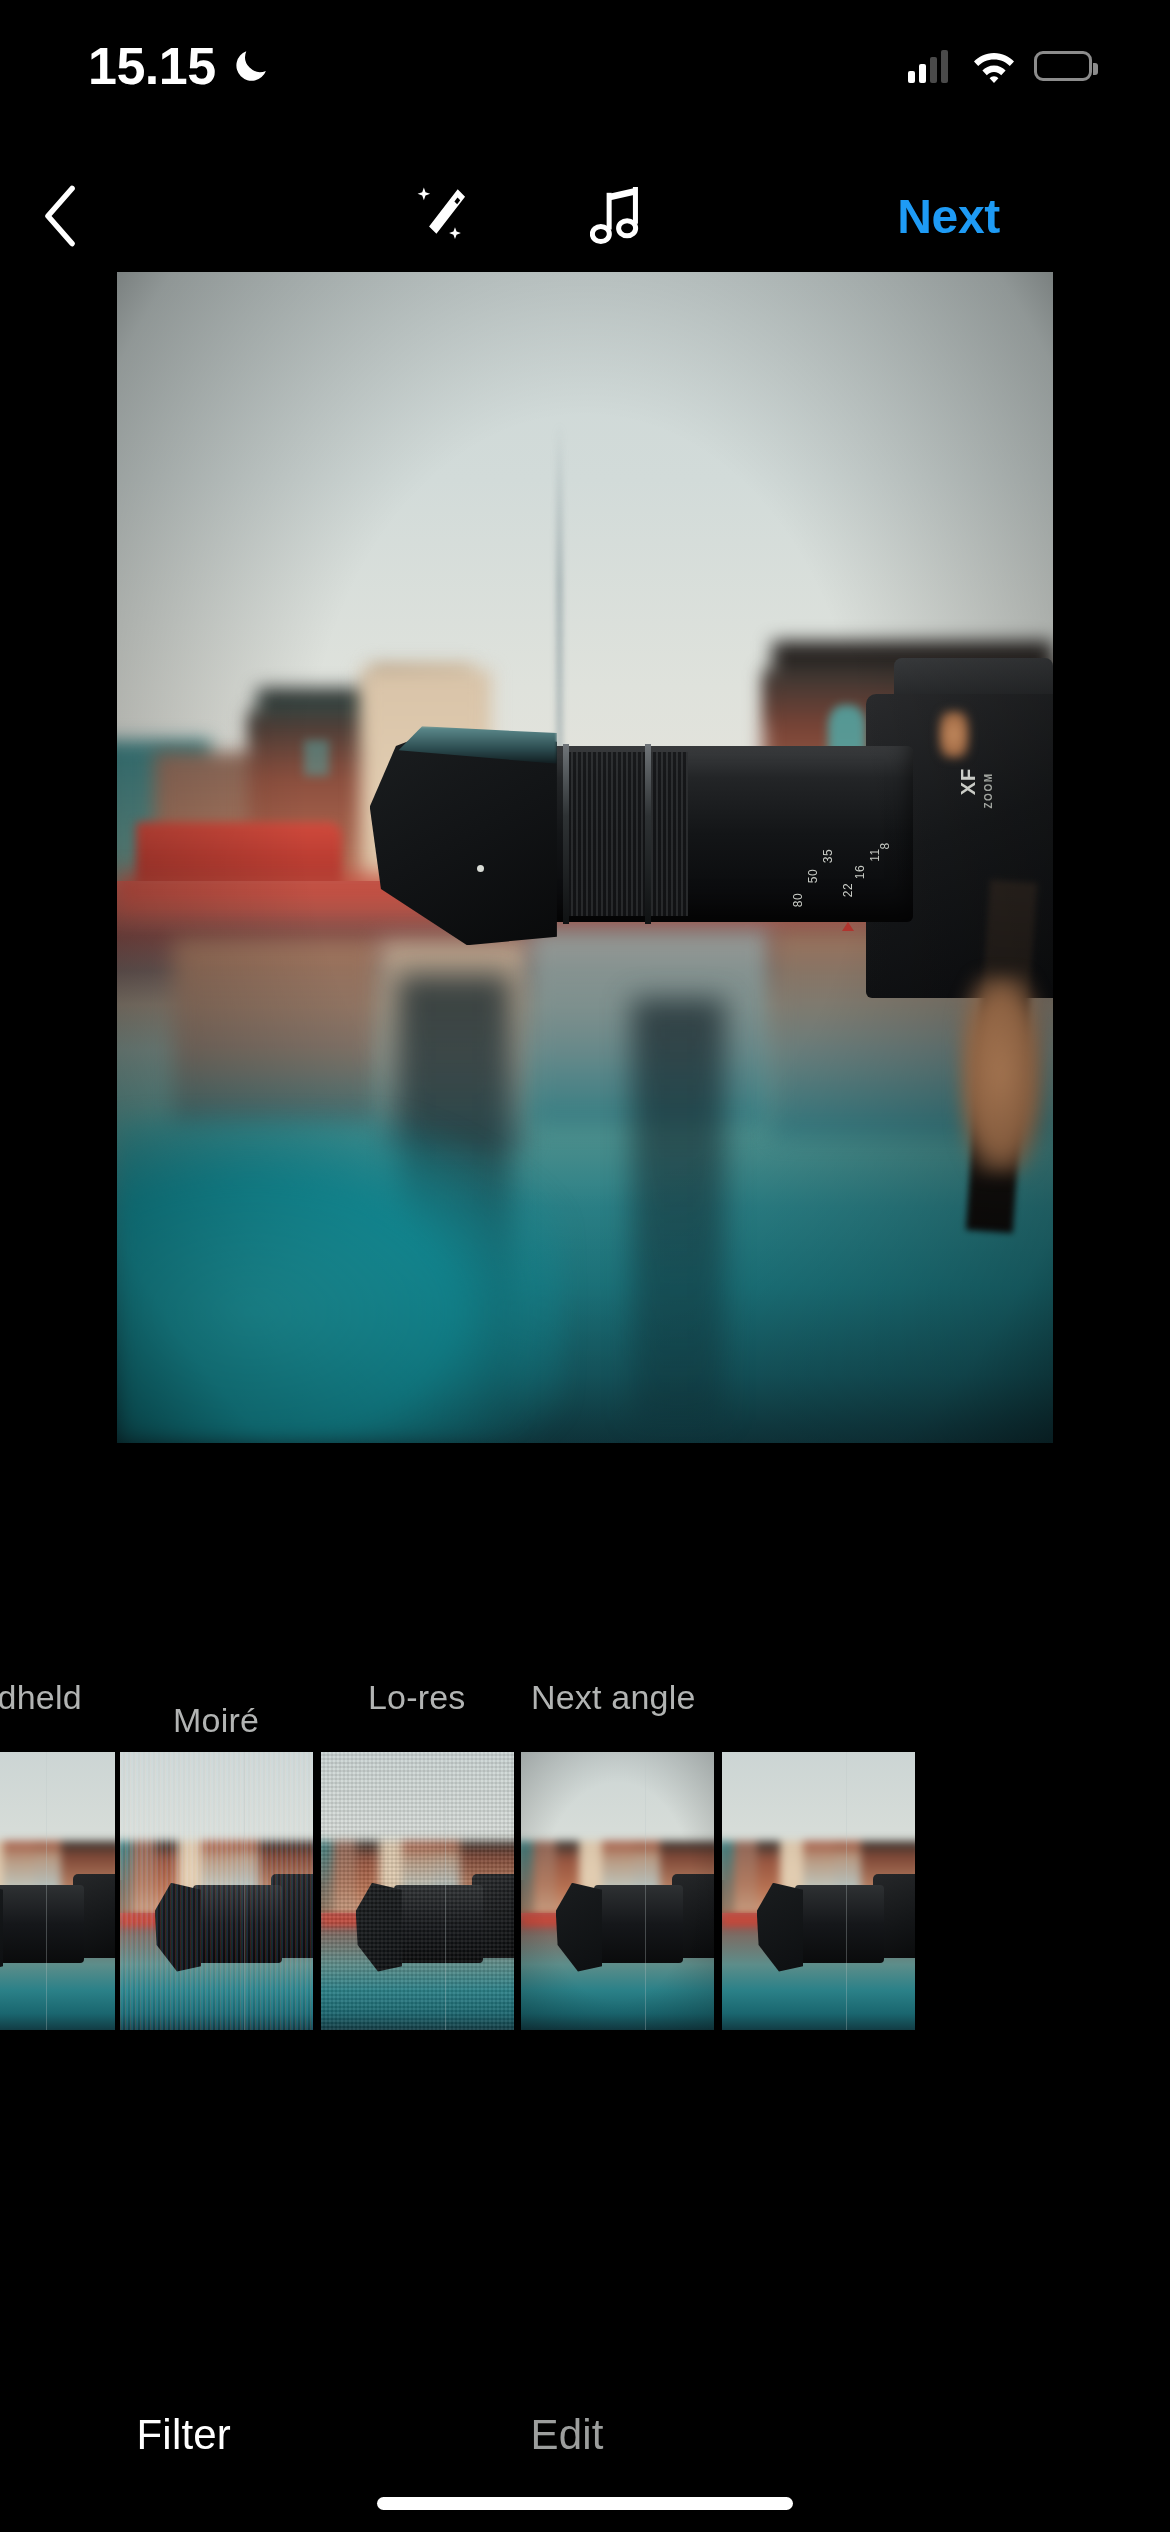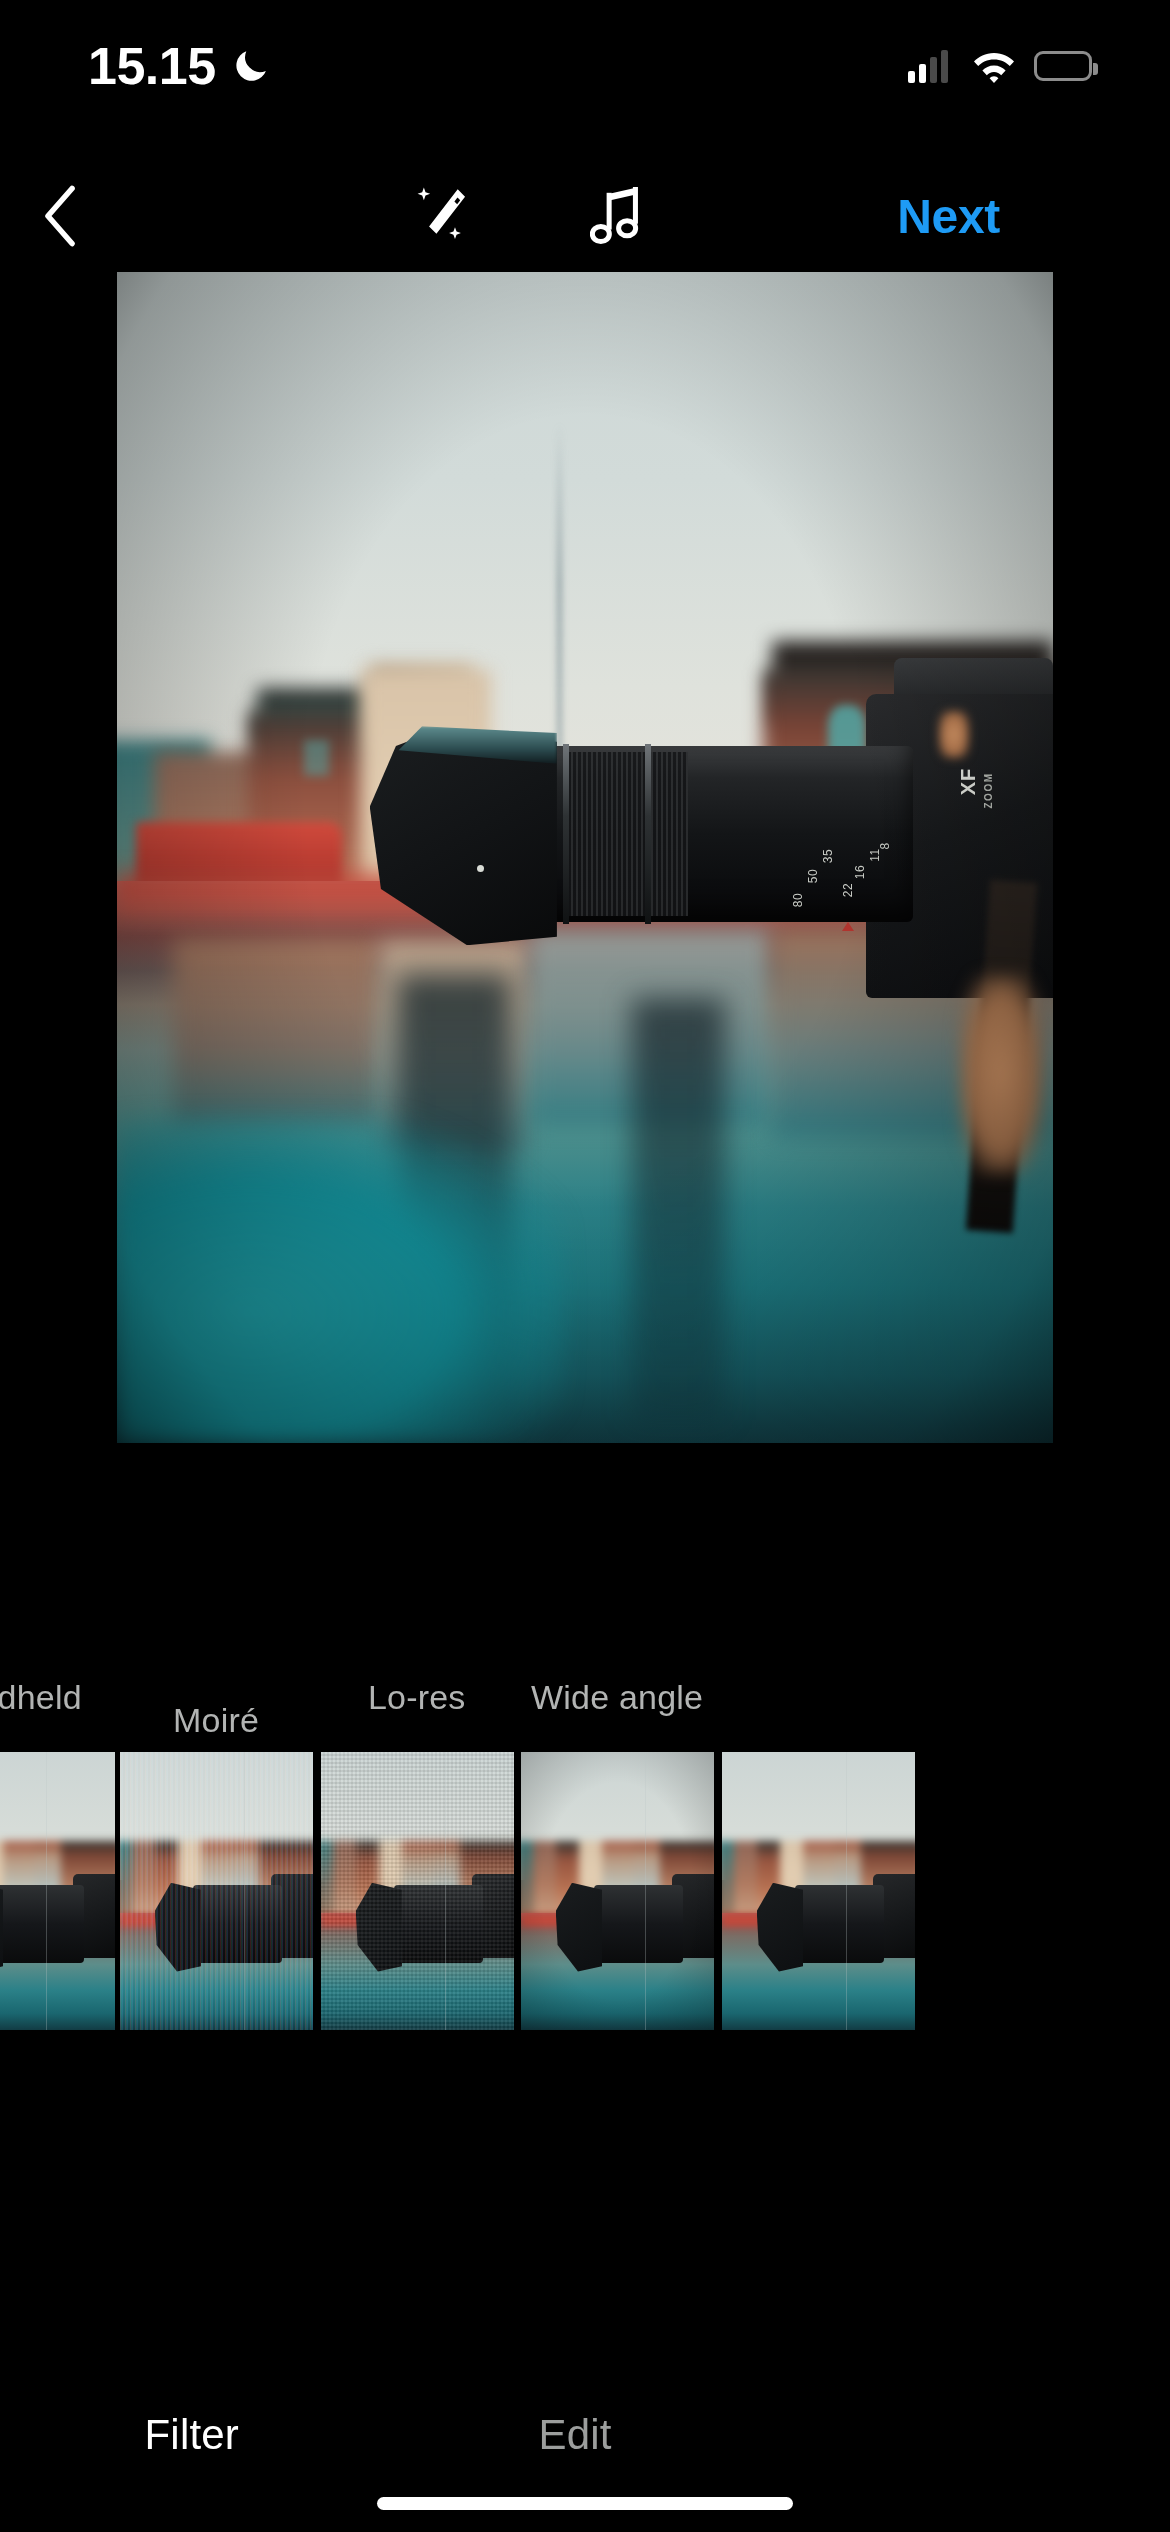--- a/index.html
+++ b/index.html
@@ -337,21 +337,21 @@
     position: absolute; inset: 0;
     background: radial-gradient(ellipse at 50% 50%, rgba(0,0,0,0) 55%, rgba(0,0,0,.22) 100%);
   }
   .t-line {
     position: absolute; top: 0; bottom: 0; width: 1px;
     background: rgba(190,200,200,.30);
   }
 
   
   .bottom-tabs {
-    position: absolute; left: 12px; top: 2400px; width: 1012px; height: 70px;
+    position: absolute; left: 4px; top: 2400px; width: 1012px; height: 70px;
     display: flex; align-items: center;
   }
   .tab {
     position: absolute; top: 0; height: 70px;
     display: flex; align-items: center; justify-content: center;
     font-size: 42px; letter-spacing: .2px;
   }
   .tab.active { color: #ffffff; font-weight: 500; }
   .tab.inactive { color: #9c9e9d; font-weight: 400; margin-left: 20px; }
 
@@ -504,21 +504,21 @@
 
     <div class="vignette"></div>
   </div>
 </div>
 
 <div class="filter-strip">
   <div class="filter-labels" id="filter-labels">
       <div class="filter-label" style="left: -21.5px; transform: translateX(0%);">ndheld</div>
       <div class="filter-label" style="left: 173px; transform: translateX(0%); margin-top: 23px;">Moiré</div>
       <div class="filter-label" style="left: 368px; transform: translateX(0%);">Lo-res</div>
-      <div class="filter-label" style="left: 531px; transform: translateX(0%);">Wide angle</div>
+      <div class="filter-label" style="left: 531px; transform: translateX(0%);">Next angle</div>
     </div>
   <div class="filter-thumbs" id="filter-thumbs">
       <div class="filter-thumb" style="left: -78px; width: 193px;">
         <div class="thumb-inner">
           <div class="t-sky"></div>
           <div class="t-row">
             <div class="t-b" style="left: 30%; width: 15%; background: linear-gradient(rgb(217, 196, 169) 0%, rgb(227, 206, 178) 48%, rgb(211, 183, 152) 100%);"></div>
             <div class="t-b" style="left: 42%; width: 18%; background: linear-gradient(rgb(165, 92, 69) 0%, rgb(185, 155, 131) 25%, rgb(191, 205, 199) 68%, rgb(166, 183, 179) 100%);"></div>
             <div class="t-b" style="left: 58%; width: 17%; background: linear-gradient(rgb(155, 81, 57) 0%, rgb(183, 154, 131) 22%, rgb(181, 195, 192) 62%, rgb(157, 176, 174) 100%);"></div>
             <div class="t-b" style="left: 72%; width: 32%; background: linear-gradient(rgb(53, 49, 45) 0%, rgb(126, 71, 54) 20%, rgb(177, 123, 95) 56%, rgb(201, 156, 121) 100%);"></div>

